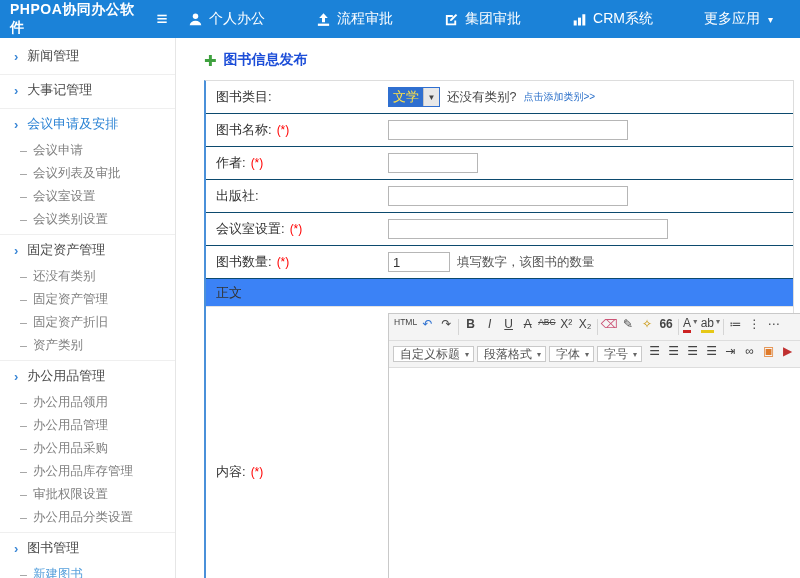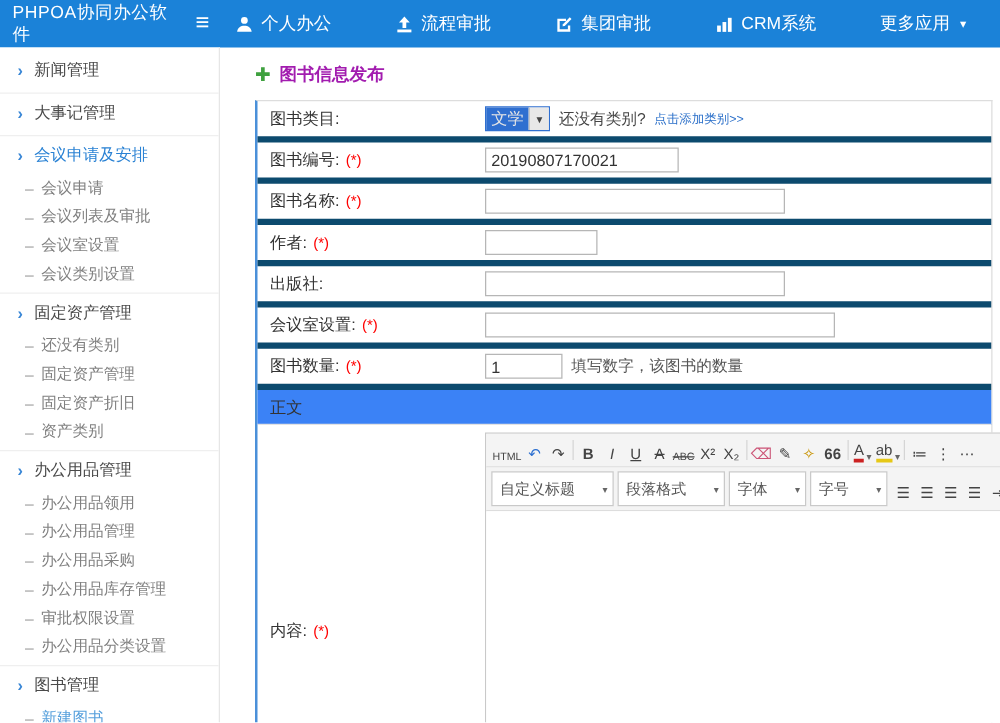--- a/index.html
+++ b/index.html
@@ -5,87 +5,87 @@
   * { box-sizing: border-box; }
   html,body { margin:0; padding:0; }
   body {
     width:800px; height:578px; overflow:hidden;
     font-family:"Liberation Sans","DejaVu Sans",sans-serif;
     background:#fff; font-size:13px; color:#333;
   }
 
   
   .topbar { height:38px; background:#1b82d8; display:flex; align-items:center; color:#fff; }
-  .logo { width:176px; padding-left:10px; font-size:14px; font-weight:normal; letter-spacing:.5px; }
+  .logo { width:176px; padding-left:10px; font-size:14px; font-weight:bold; letter-spacing:.5px; }
   .hamburger { width:34px; text-align:center; font-size:19px; cursor:pointer; line-height:38px; }
   .topnav { display:flex; align-items:center; margin-left:12px;gap:24px; }
   .nav-item { display:flex; align-items:center; gap:6px; cursor:pointer; font-size:14px; margin-right:27px; white-space:nowrap; }
   .nav-item .nav-icon { display:inline-flex; width:15px; height:15px; }
   .nav-item .caret { font-size:10px; margin-left:2px; }
 
   
   .layout { display:flex; height:540px; }
   .sidebar { width:176px; flex:0 0 176px; border-right:1px solid #e6e6e6; overflow:hidden; padding-top:3px; background:#fff; }
   .side-group { border-bottom:1px solid #efefef; padding-bottom:3px; }
   .side-top { display:flex; align-items:center; gap:9px; height:30px; padding-left:14px; font-size:13px; color:#4a4a4a; cursor:pointer; }
   .side-top .chev { color:#3a87d6; font-size:13px; font-weight:bold; }
   .side-top.active { color:#2a82d4; }
   .side-sub { display:flex; align-items:center; gap:6px; height:23px; padding-left:20px; font-size:12.5px; color:#808080; cursor:pointer; }
   .side-sub .dash { color:#9a9a9a; }
   .side-sub.active { color:#57a0dc; }
 
   .content { flex:1; overflow:hidden; }
   .page-title-row { display:flex; align-items:center; gap:7px; padding:13px 0 11px 28px; }
   .plus-icon { color:#3fa13f; font-size:15px; font-weight:bold; line-height:1; }
-  .page-title { font-size:14px; font-weight:bold; color:#a21caf; }
+  .page-title { font-size:14px; font-weight:bold; color:#1d4ed8; }
 
   
   .form-table {
     margin:0 6px 0 28px;
     border:1px solid #ddd;
     border-left:2px solid #4a90d9;
     background:#fff;
   }
-  .frow { display:flex; align-items:center; min-height:33px; border-bottom:5px solid #0c4a6e; }
+  .frow { display:flex; align-items:center; min-height:33px; border-bottom:1px solid #0c4a6e; }
   .flabel-cell { flex:0 0 182px; width:182px; padding-left:10px; color:#333; }
   .req { color:#ff0000; margin-left:5px; font-size:12px; }
   .ffield { flex:1; display:flex; align-items:center; gap:7px; padding:4px 6px 4px 0; flex-wrap:nowrap; }
   input.txt { height:20px; border:1px solid #b6b6b6; font-size:13px; padding:0 4px; font-family:inherit; color:#333; }
   .hint { color:#555; font-size:12.5px; }
   .after-text { color:#444; font-size:12.5px; }
   a.addlink { color:#2a6fc9; font-size:10px; text-decoration:none; cursor:pointer; }
 
   .sel { display:inline-flex; align-items:stretch; border:1px solid #2f6fd0; background:#fff; height:20px; cursor:pointer; }
-  .sel .selval { background:#2f6fd0; color:#e5e5e5; padding:1px 4px; font-size:13px; display:flex; align-items:center; }
+  .sel .selval { background:#2f6fd0; color:#fde047; padding:1px 4px; font-size:13px; display:flex; align-items:center; }
   .sel .selarr { width:16px; background:#e8e8e8; border-left:1px solid #c5c5c5; font-size:8px; color:#444; display:flex; align-items:center; justify-content:center; }
 
   .section-row { background:#3b82f6; height:28px; line-height:28px; padding-left:10px; border-bottom:1px solid #e3e3e3; color:#333; }
 
   .content-row { display:flex; height:330px; }
   .content-row .flabel-cell { display:flex; align-items:center; }
 
   
   .editor { flex:1; border:1px solid #c9c9c9; margin:6px 4px 0 0; display:flex; flex-direction:column; background:#fff; }
   .tb { background:#f4f4f4; border-bottom:1px solid #ddd; padding:3px 4px; display:flex; align-items:center; flex-wrap:nowrap; overflow:hidden; }
-  .tbtn { min-width:19px; height:20px; display:inline-flex; align-items:flex-end; justify-content:center; font-size:12px; color:#444; cursor:pointer; border-radius:2px; padding:0 1px; }
+  .tbtn { min-width:19px; height:20px; display:inline-flex; align-items:flex-start; justify-content:center; font-size:12px; color:#444; cursor:pointer; border-radius:2px; padding:0 1px; }
   .tbtn.small { font-size:8.5px; letter-spacing:0; }
   .tbtn.bold { font-weight:bold; }
   .tbtn.italic { font-style:italic; }
   .tbtn.underline { text-decoration:underline; }
   .tbtn.strike { text-decoration:line-through; }
   .tbtn.blue { color:#2b6fd0; }
   .tbtn.pink { color:#cc5577; }
   .tbtn.yellow { color:#c9960a; }
   .tbtn.orange { color:#e07b2a; }
   .tbtn.red { color:#c03030; }
   .tbtn .barred { border-bottom:3px solid #cc2222; line-height:13px; }
   .tbtn .baryel { border-bottom:3px solid #e6c817; line-height:13px; }
   .tbtn .car { font-size:8px; margin-left:2px; color:#666; }
   .tsep { width:1px; height:16px; background:#d5d5d5; margin:0 2px; flex:0 0 1px; }
-  .tsel { display:inline-flex; align-items:center; justify-content:space-between; border:1px solid #c9c9c9; background:#fff; height:28px; padding:0 4px 0 6px; font-size:12px; color:#555; gap:22px; cursor:pointer; margin-right:3px; white-space:nowrap; }
+  .tsel { display:inline-flex; align-items:center; justify-content:space-between; border:1px solid #c9c9c9; background:#fff; height:16px; padding:0 4px 0 6px; font-size:12px; color:#555; gap:5px; cursor:pointer; margin-right:3px; white-space:nowrap; }
   .tsel .car { font-size:8px; color:#666; }
   .canvas { flex:1; background:#fff; cursor:text; }
 </style>
 </head>
 <body>
 
 <div class="topbar">
   <div class="logo">PHPOA协同办公软件</div>
   <div class="hamburger">≡</div>
   <nav class="topnav">
@@ -246,26 +246,20 @@
             <div class="ffield">
               <span class="sel">
                 <span class="selval">文学</span>
                 <span class="selarr">▼</span>
               </span>
               <span class="after-text">还没有类别?</span>
               <a class="addlink">点击添加类别&gt;&gt;</a>
             </div>
           </div>
           <div class="frow">
-            <div class="flabel-cell"><span>图书编号:</span><span class="req">(*)</span></div>
-            <div class="ffield">
-              <input class="txt" type="text" value="20190807170021" style="width: 155px;">
-            </div>
-          </div>
-          <div class="frow">
             <div class="flabel-cell"><span>图书名称:</span><span class="req">(*)</span></div>
             <div class="ffield">
               <input class="txt" type="text" style="width: 240px;">
             </div>
           </div>
           <div class="frow">
             <div class="flabel-cell"><span>作者:</span><span class="req">(*)</span></div>
             <div class="ffield">
               <input class="txt" type="text" style="width: 90px;">
             </div>

